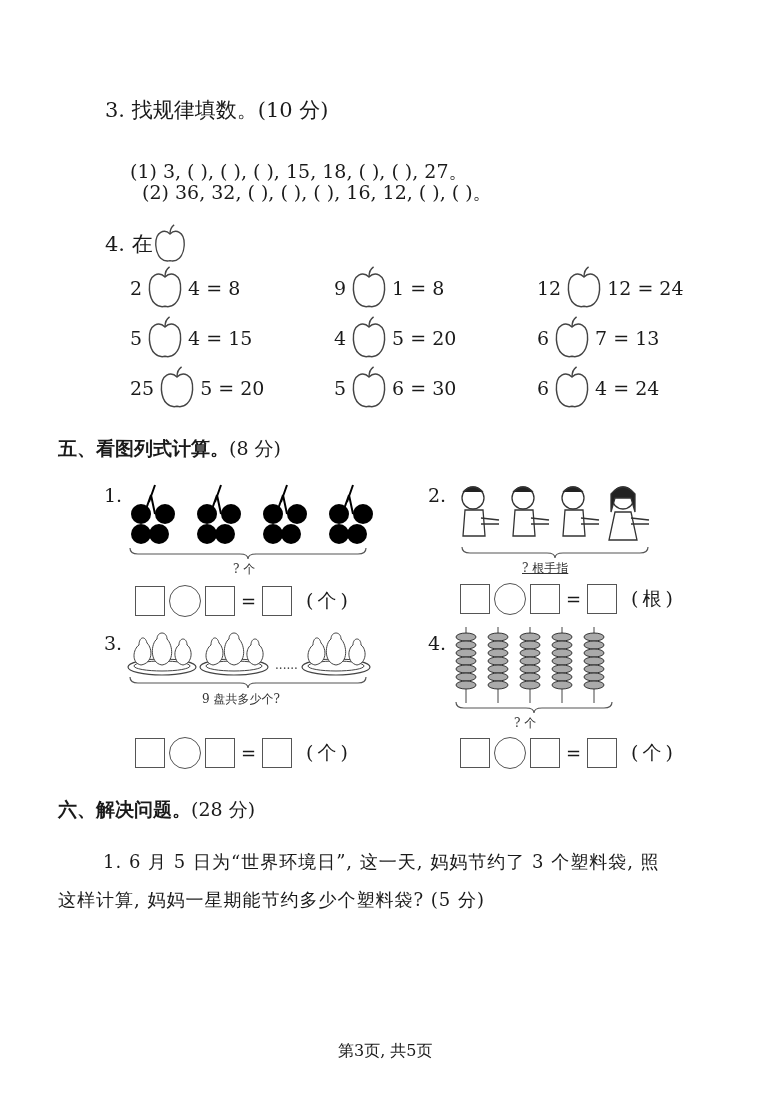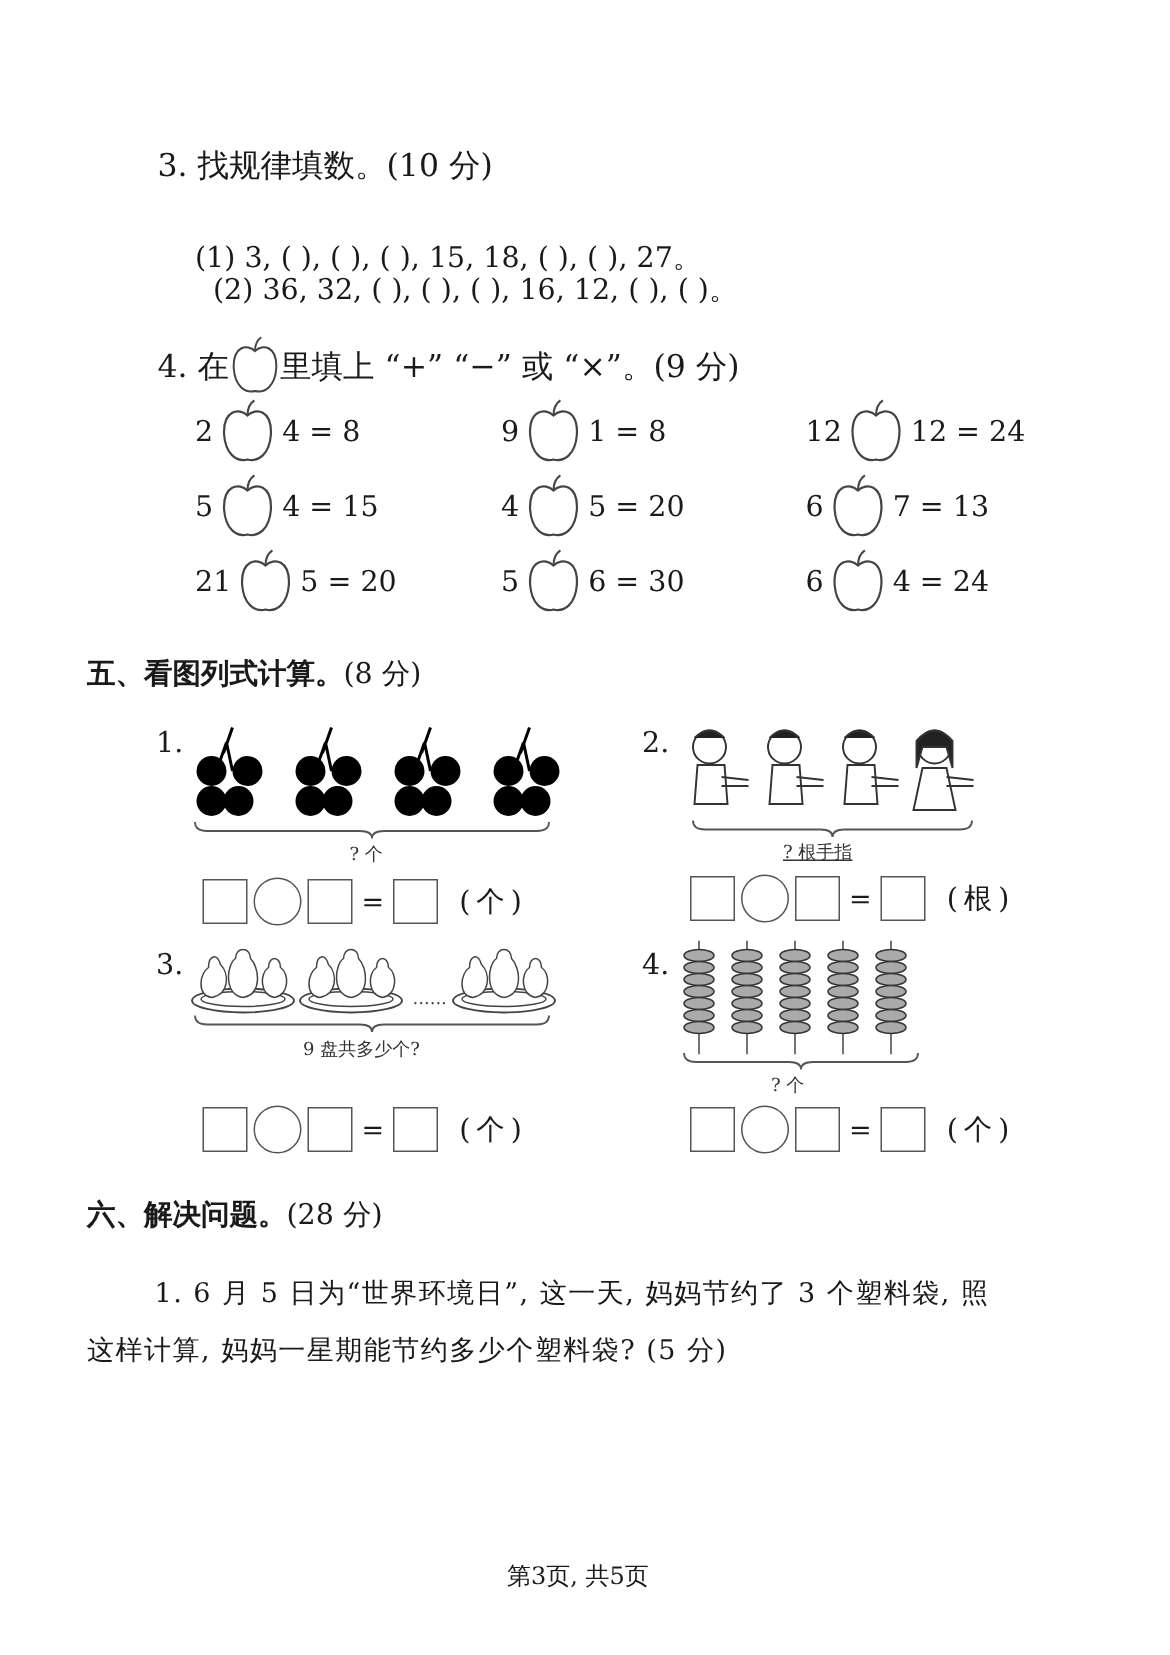--- a/index.html
+++ b/index.html
@@ -36,21 +36,20 @@
 
 <div class="abs q-title" style="left:105px;top:96px;">3. 找规律填数。(10 分)</div>
 <div class="abs seq" style="left:130px;top:140px;margin-top:19px;">(1) 3, (      ), (      ), (      ), 15, 18, (      ), (      ), 27。</div>
 <div class="abs seq" style="left:142px;top:180px;">(2) 36, 32, (      ), (      ), (      ), 16, 12, (      ), (      )。</div>
 
 <div class="abs q-title" style="left:105px;top:224px;display:flex;align-items:center;">
   <span>4. 在</span>
   <svg width="34" height="40">
       <use href="#apple"></use>
     </svg>
-  <span>里填上 “+” “−” 或 “×”。(9 分)</span>
 </div>
 
 <div class="abs eq" style="left:130px;top:266px;">
   <span>2</span>
   <svg width="38" height="44">
       <use href="#apple"></use>
     </svg>
   <span>4 = 8</span>
 </div>
 <div class="abs eq" style="left:334px;top:266px;">
@@ -84,21 +83,21 @@
 </div>
 <div class="abs eq" style="left:537px;top:316px;">
   <span>6</span>
   <svg width="38" height="44">
       <use href="#apple"></use>
     </svg>
   <span>7 = 13</span>
 </div>
 
 <div class="abs eq" style="left:130px;top:366px;">
-  <span>21</span>
+  <span>25</span>
   <svg width="38" height="44">
       <use href="#apple"></use>
     </svg>
   <span>5 = 20</span>
 </div>
 <div class="abs eq" style="left:334px;top:366px;">
   <span>5</span>
   <svg width="38" height="44">
       <use href="#apple"></use>
     </svg>

